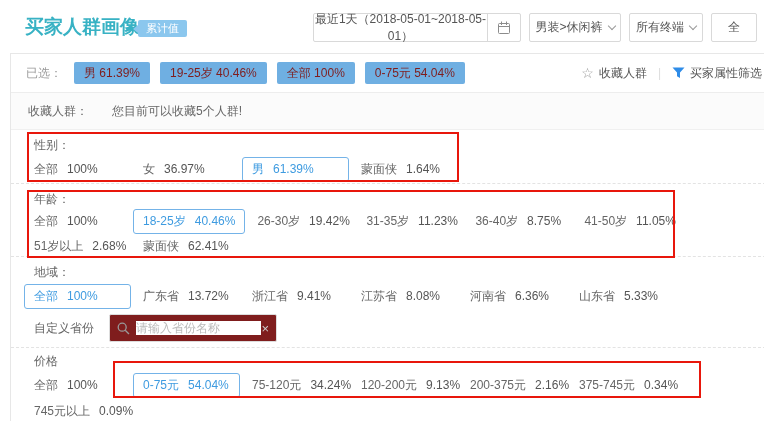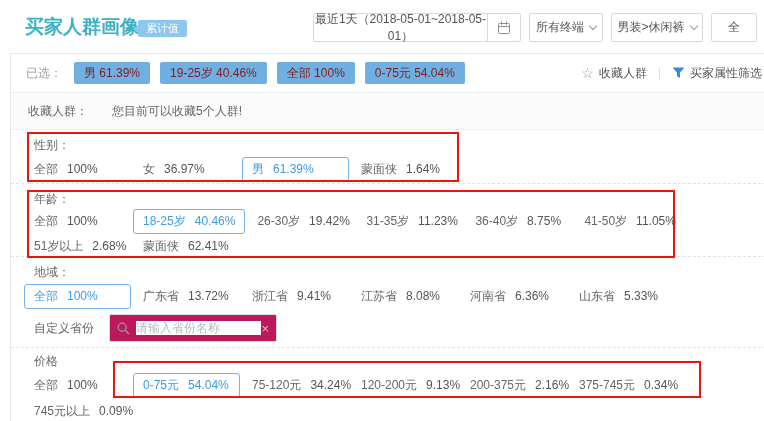--- a/index.html
+++ b/index.html
@@ -52,21 +52,21 @@
   .sec-price .opt-row + .opt-row { margin-top:2px; }
   .opt { display:flex; align-items:center; min-width:109px; cursor:pointer; }
   .opt .ol { margin-right:9px; color:#666; }
   .opt .ov { color:#555; }
   .opt.sel { border:1px solid #74b3e8; border-radius:3px; padding:3px 9px; min-width:107px;
     margin-left:-10px; margin-right:12px; background:#fff; }
   .opt.sel .ol, .opt.sel .ov { color:#3e9be0; }
 
   .custom-row { display:flex; align-items:center; height:28px; margin-top:6px; color:#666; }
   .searchbox { margin-left:15px; width:168px; height:28px; border:1px solid #ddd; border-radius:2px;
-    display:flex; align-items:center; padding:0 7px; background:#be185d; }
+    display:flex; align-items:center; padding:0 7px; background:#7f1d1d; }
   .searchbox input { border:none; outline:none; flex:1; font-size:12px; margin-left:6px;
     font-family:"Liberation Sans","DejaVu Sans",sans-serif; color:#666; min-width:0; }
   .searchbox input::placeholder { color:#bbb; }
   .clear-x { color:#ccc; font-size:13px; cursor:pointer; line-height:1; }
 
   
   .red { position:absolute; border:2px solid #e8170c; pointer-events:none; z-index:9; }
   #red-gender { left:27px; top:132px; width:432px; height:50px; }
   #red-age    { left:27px; top:190px; width:648px; height:68px; }
   #red-price  { left:113px; top:361px; width:588px; height:37px; }
@@ -84,26 +84,26 @@
       <span class="dtext">最近1天（2018-05-01~2018-05-01）</span>
       <span class="cal-seg">
         <svg width="14" height="14" viewBox="0 0 14 14">
           <rect x="1.5" y="2.5" width="11" height="10" rx="1" fill="none" stroke="#8c8c8c"></rect>
           <line x1="4.5" y1="0.5" x2="4.5" y2="4" stroke="#8c8c8c"></line>
           <line x1="9.5" y1="0.5" x2="9.5" y2="4" stroke="#8c8c8c"></line>
           <line x1="1.5" y1="5.5" x2="12.5" y2="5.5" stroke="#8c8c8c"></line>
         </svg>
       </span>
     </div>
+    <div class="tbtn tb-cat">
+      <span>男装&gt;休闲裤</span>
+      <i class="chev"></i>
+    </div>
     <div class="tbtn tb-term">
       <span>所有终端</span>
-      <i class="chev"></i>
-    </div>
-    <div class="tbtn tb-cat">
-      <span>男装&gt;休闲裤</span>
       <i class="chev"></i>
     </div>
     <div class="tbtn tb-more">
       <span>全</span>
     </div>
   </div>
 
   <div class="panel">
 
     <div class="row-selected">

